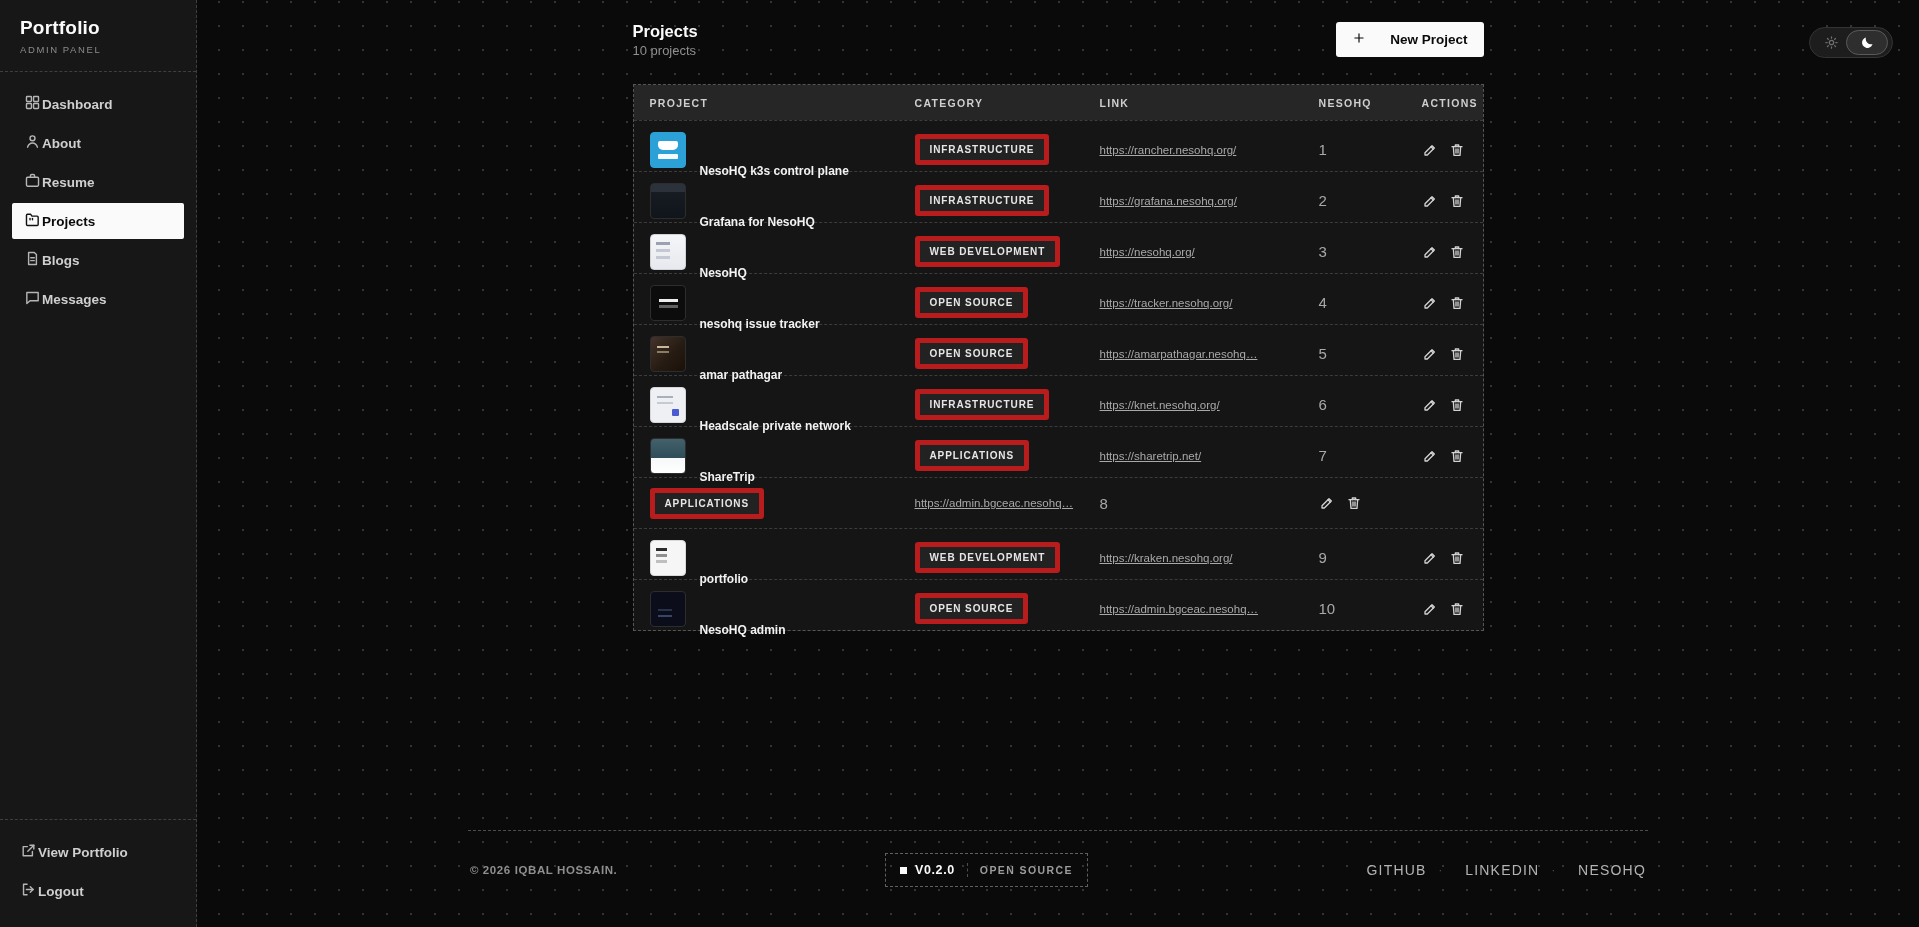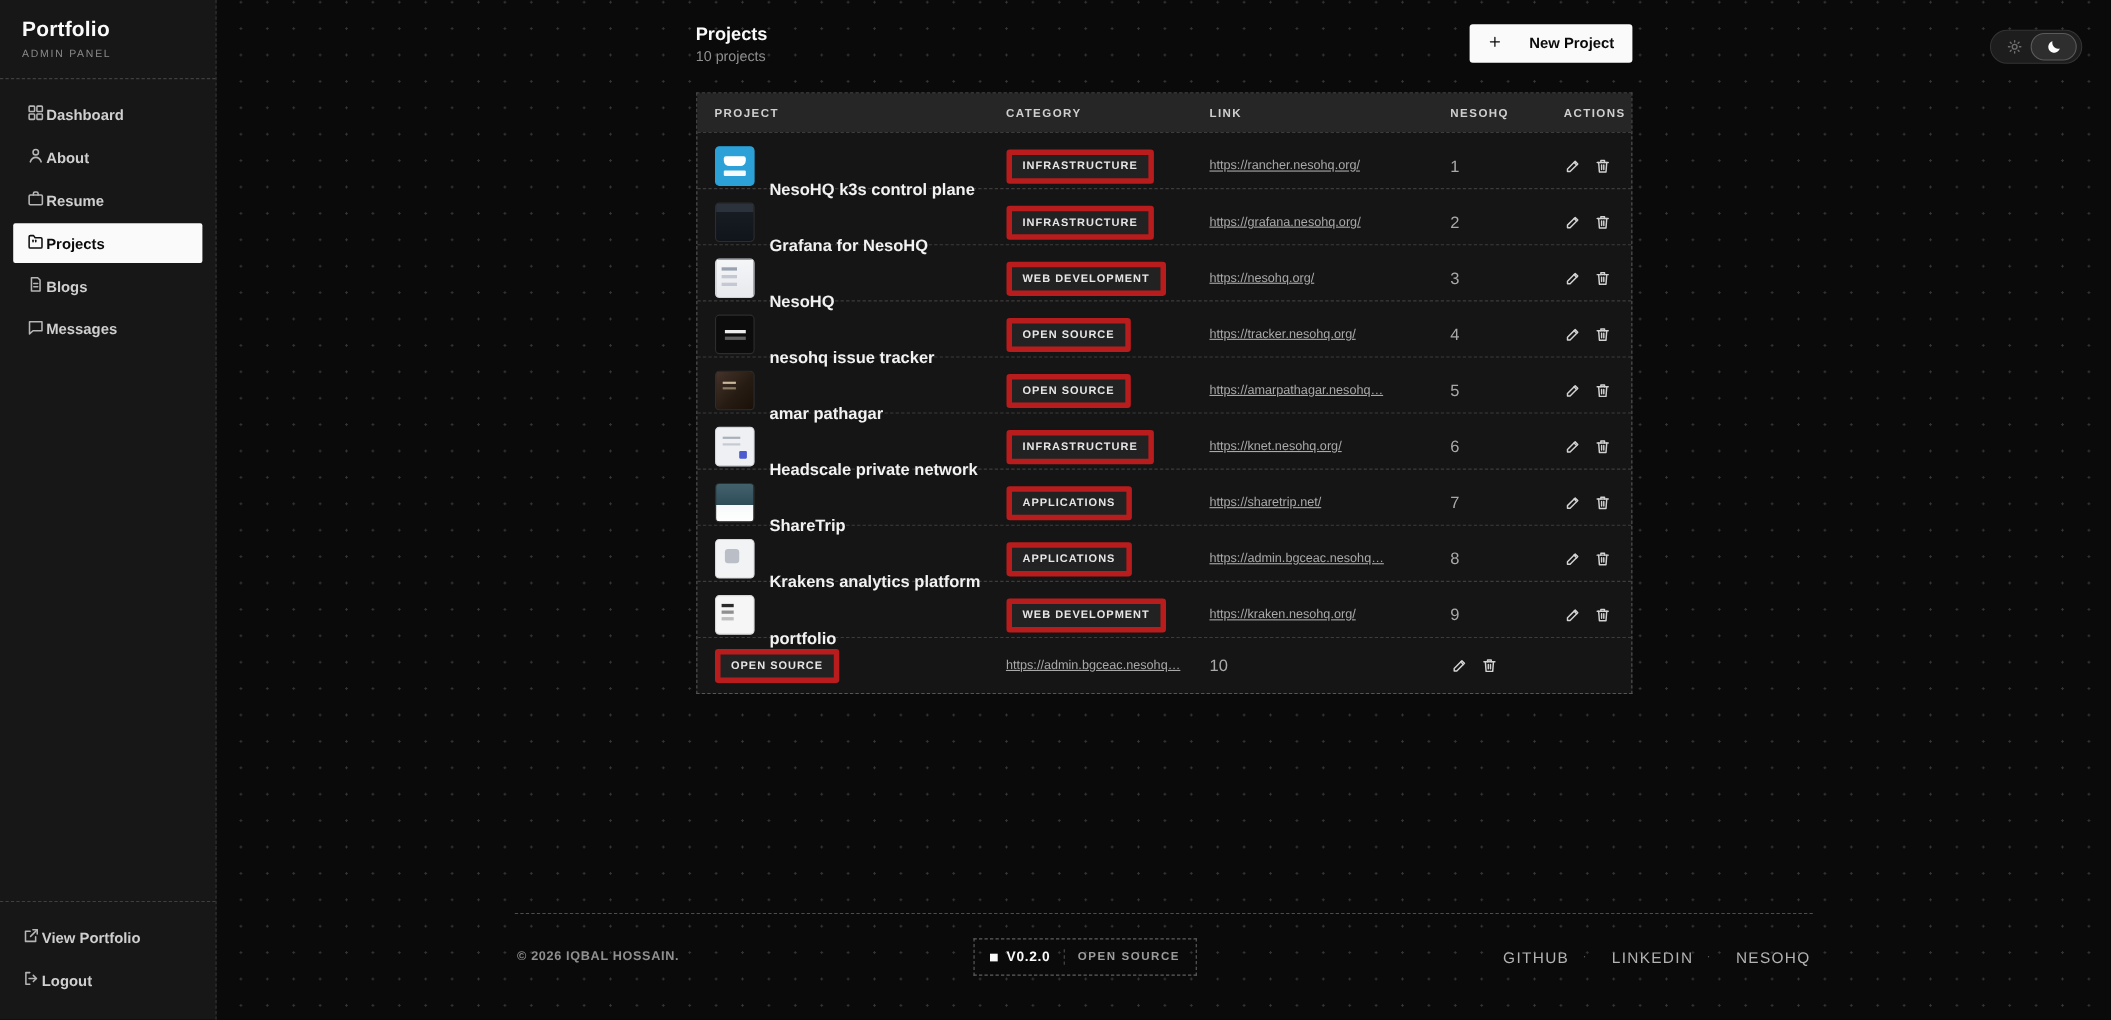--- a/index.html
+++ b/index.html
@@ -76,21 +76,21 @@
     grid-template-columns: 265px 185px 219px 103px 1fr;
     align-items: center;
     padding-left: 16px;
   }
   .t-head {
     height: 35px; background: #262626;
     font-size: 10.5px; font-weight: bold; letter-spacing: 1.3px; color: #cfcfcf;
   }
   .t-row { height: 51px; border-top: 1px dashed #3c3c3c; }
   .cell-project { display: flex; align-items: center; gap: 14px; }
-  .project-name { font-size: 15px; font-weight: bold; color: #f2f2f2; margin-top: 43px; }
+  .project-name { font-size: 12px; font-weight: bold; color: #f2f2f2; margin-top: 43px; }
   .category-badge {
     display: inline-block; justify-self: start;
     background: #222; border: 5px solid #b91c1c; border-radius: 3px;
     padding: 5px 10px; font-size: 10px; font-weight: bold; letter-spacing: .9px; color: #e6e6e6;
   }
   .link-cell { font-size: 11.5px; color: #a9a9a9; text-decoration: underline; white-space: nowrap; cursor: pointer; }
   .order-cell { font-size: 15px; color: #a9a9a9; }
   .actions-cell { display: flex; gap: 11px; align-items: center; }
   .action-btn { background: none; border: none; cursor: pointer; padding: 0; line-height: 0; }
   .action-btn svg { width: 16px; height: 16px; stroke: #d2d2d2; }
@@ -404,24 +404,20 @@
       <button class="action-btn"><span><svg viewBox="0 0 24 24">
                     <path d="M4.5 7h15"></path>
                     <path d="M9.5 7V4.5h5V7"></path>
                     <path d="m6.5 7 1 13h9l1-13"></path>
                     <path d="M10.5 10.5v6M13.5 10.5v6"></path>
                   </svg></span></button>
     </div>
   </div>
 
   <div class="t-row">
-    <div class="cell-project">
-      <div class="thumb thumb-krakens"></div>
-      <span class="project-name">Krakens analytics platform</span>
-    </div>
     <span class="category-badge">APPLICATIONS</span>
     <a class="link-cell">https://admin.bgceac.nesohq…</a>
     <span class="order-cell">8</span>
     <div class="actions-cell">
       <button class="action-btn"><span><svg viewBox="0 0 24 24">
                     <path d="m15 5.5 3.5 3.5L8 19.5H4.5V16z"></path>
                     <path d="m13.5 7 3.5 3.5"></path>
                   </svg></span></button>
       <button class="action-btn"><span><svg viewBox="0 0 24 24">
                     <path d="M4.5 7h15"></path>
@@ -448,20 +444,24 @@
       <button class="action-btn"><span><svg viewBox="0 0 24 24">
                     <path d="M4.5 7h15"></path>
                     <path d="M9.5 7V4.5h5V7"></path>
                     <path d="m6.5 7 1 13h9l1-13"></path>
                     <path d="M10.5 10.5v6M13.5 10.5v6"></path>
                   </svg></span></button>
     </div>
   </div>
 
   <div class="t-row">
+    <div class="cell-project">
+      <div class="thumb thumb-nesohq-admin"></div>
+      <span class="project-name">NesoHQ admin</span>
+    </div>
     <span class="category-badge">OPEN SOURCE</span>
     <a class="link-cell">https://admin.bgceac.nesohq…</a>
     <span class="order-cell">10</span>
     <div class="actions-cell">
       <button class="action-btn"><span><svg viewBox="0 0 24 24">
                     <path d="m15 5.5 3.5 3.5L8 19.5H4.5V16z"></path>
                     <path d="m13.5 7 3.5 3.5"></path>
                   </svg></span></button>
       <button class="action-btn"><span><svg viewBox="0 0 24 24">
                     <path d="M4.5 7h15"></path>

